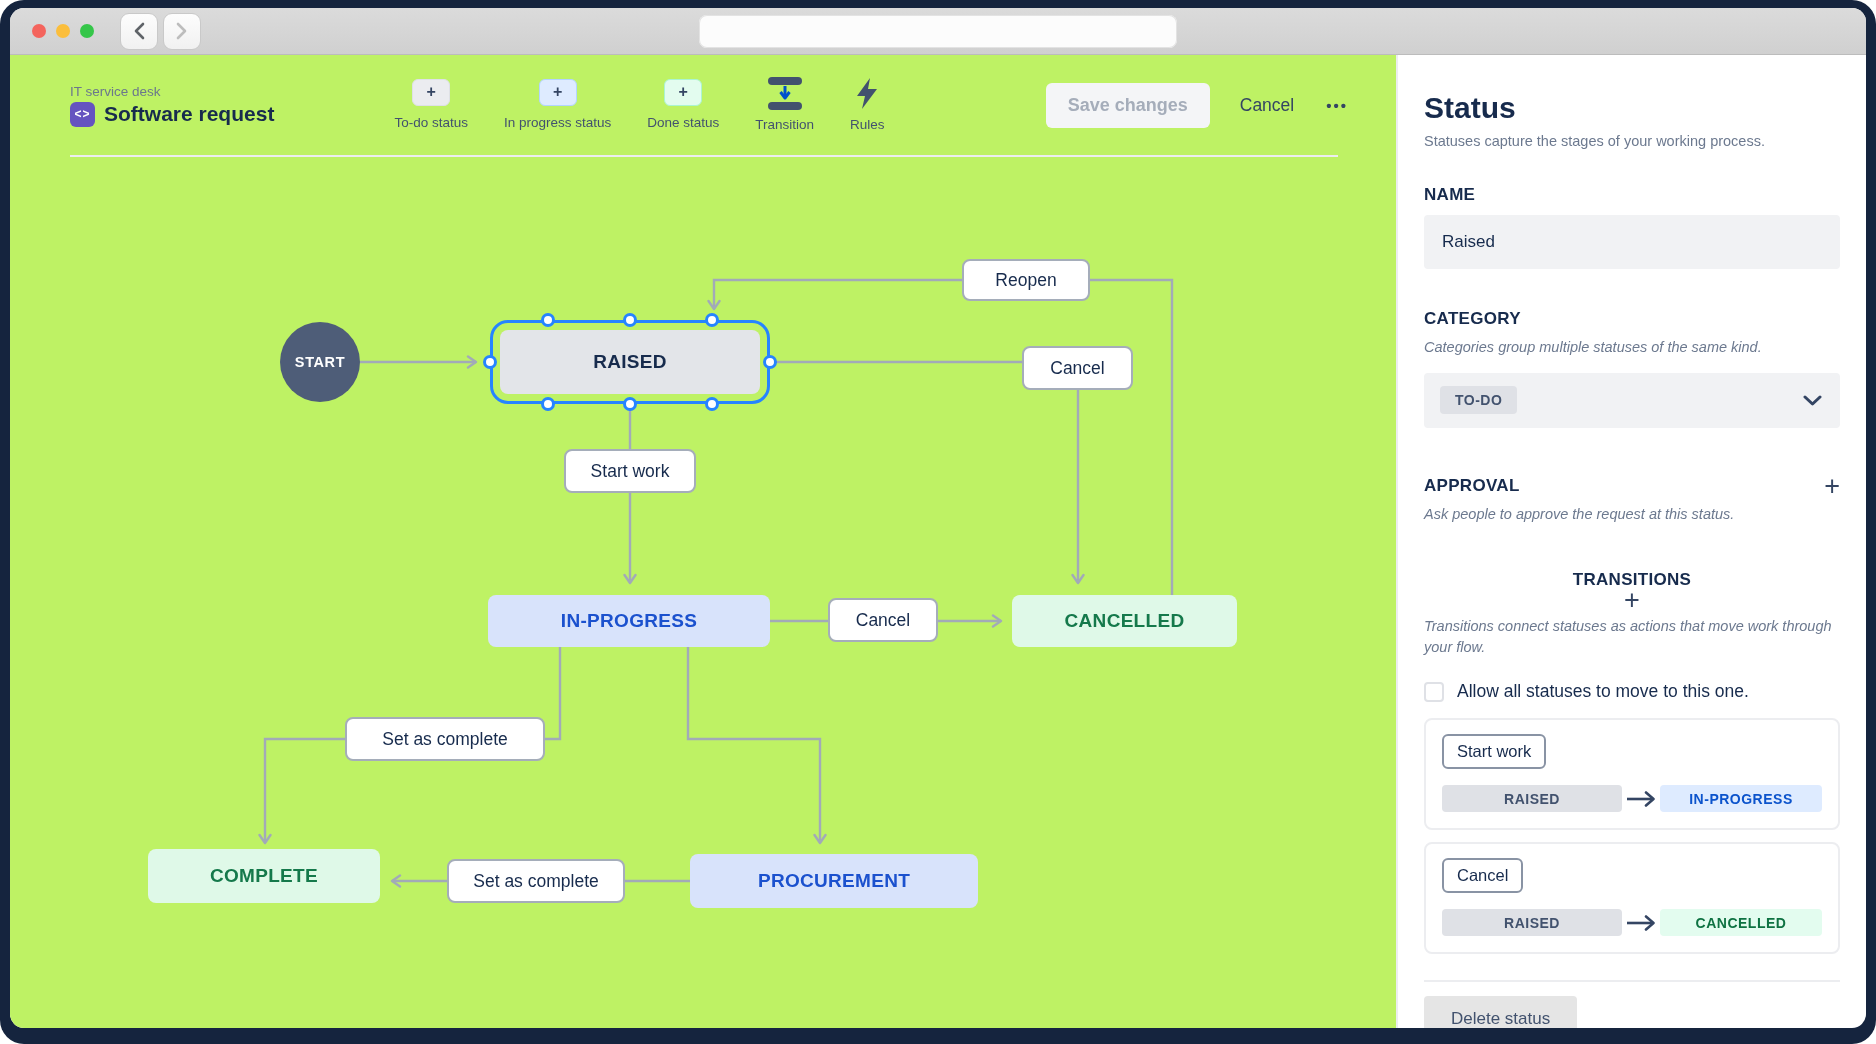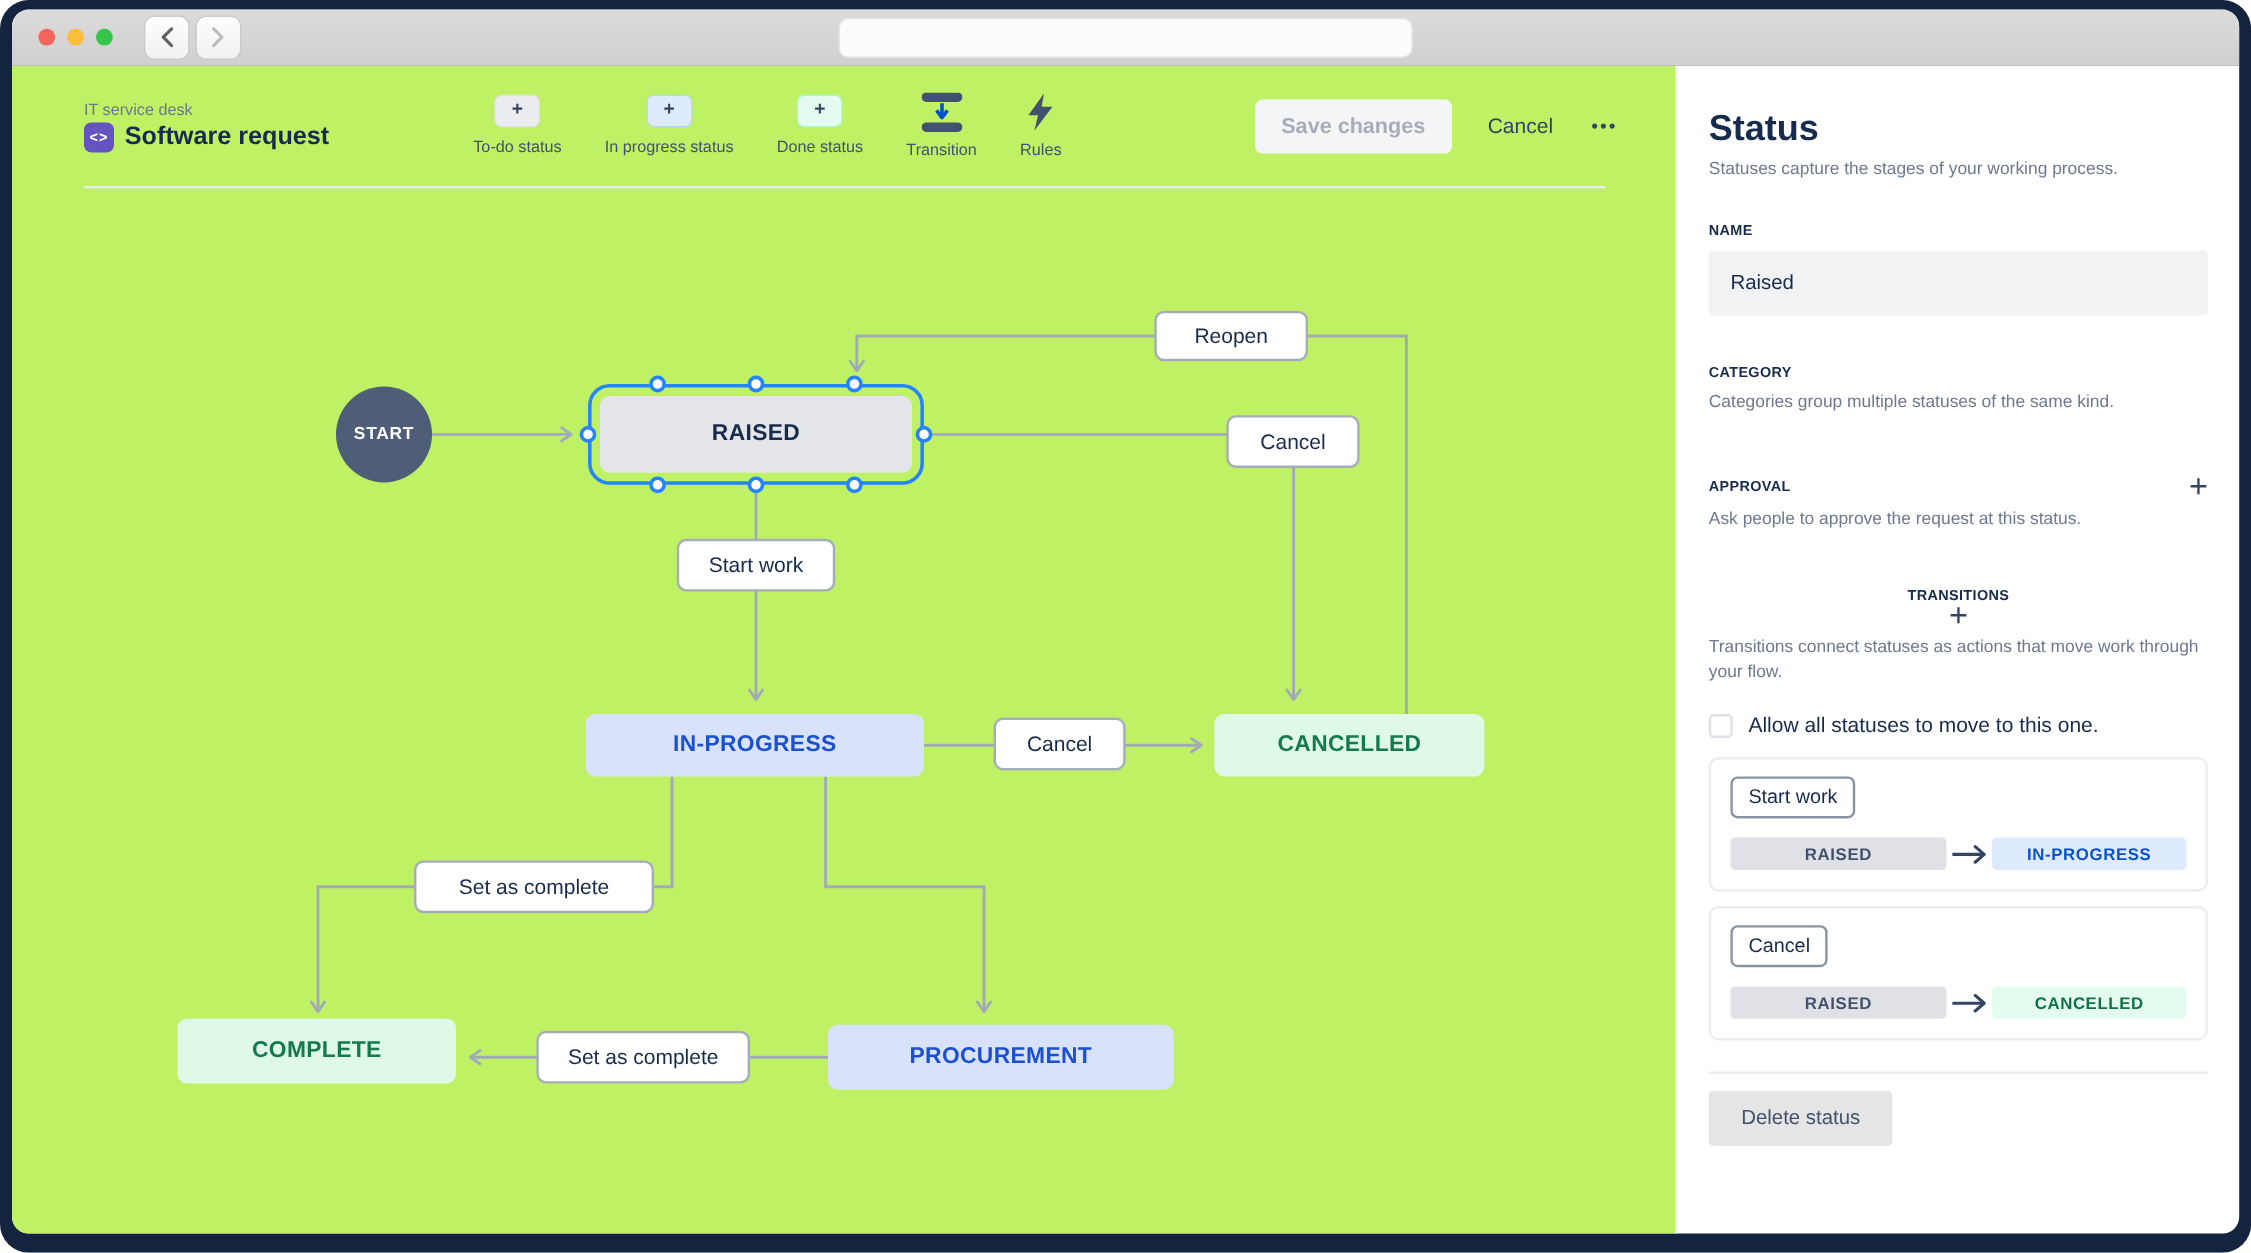--- a/index.html
+++ b/index.html
@@ -50,24 +50,24 @@
   .node.blue { background:#D8E3FB; color:#1B51CE; }
   .node.green { background:#DFF9E8; color:#15794B; }
   .start-node { position:absolute; width:80px; height:80px; border-radius:50%; background:#4E5D78; color:#fff; font-size:14.5px; font-weight:700; letter-spacing:.6px; display:flex; align-items:center; justify-content:center; }
   .selection { position:absolute; border:3px solid #2684FF; border-radius:18px; }
   .handle { position:absolute; width:14px; height:14px; border-radius:50%; background:#fff; border:3px solid #2684FF; }
   .tlabel-box { position:absolute; background:#fff; border:2px solid #A5ADBA; border-radius:8px; display:flex; align-items:center; justify-content:center; font-size:17.5px; font-weight:500; color:#172B4D; }
 
   
   .sb-title { font-size:30px; font-weight:700; color:#172B4D; }
   .sb-sub { margin-top:8px; font-size:14.5px; color:#6C798F; }
-  .sec-label { font-size:12px; font-weight:700; color:#172B4D; letter-spacing:.3px; }
+  .sec-label { font-size:17px; font-weight:700; color:#172B4D; letter-spacing:.3px; }
   .sec-head { display:flex; align-items:center; justify-content:space-between; }
   .plus-btn { font-size:27px; font-weight:400; color:#344563; line-height:20px; }
-  .sec-desc { margin-top:8px; font-size:14.5px; color:#6C798F; line-height:1.5; }
+  .sec-desc { margin-top:8px; font-size:14.5px; color:#6C798F; line-height:1.5;font-style:italic; }
   .name-input { margin-top:10px; height:54px; background:#F1F2F4; border-radius:4px; display:flex; align-items:center; padding-left:18px; font-size:17px; color:#172B4D; }
   .dropdown { margin-top:14px; height:55px; background:#F1F2F4; border-radius:4px; display:flex; align-items:center; justify-content:space-between; padding:0 18px 0 16px; }
   .pill { border-radius:4px; font-size:14px; font-weight:700; letter-spacing:.5px; display:flex; align-items:center; justify-content:center; }
   .pill.gray { background:#DFE1E6; color:#42526E; }
   .pill.blue { background:#DEEBFF; color:#0B53CC; }
   .pill.green { background:#E3FCEF; color:#0E7242; }
   .dropdown .pill { padding:6px 15px; }
   .mt-name { margin-top:36px; } .mt-cat { margin-top:40px; } .mt-appr { margin-top:48px; } .mt-trans { margin-top:44px;flex-direction:column; }
   .allow-row { margin-top:22px; display:flex; align-items:flex-end; gap:13px; }
   .checkbox { width:20px; height:20px; border:2px solid #DFE1E6; border-radius:4px; background:#fff; flex:0 0 20px; }
@@ -212,20 +212,26 @@
 
       <div class="sidebar">
         <div class="sb-title">Status</div>
         <div class="sb-sub">Statuses capture the stages of your working process.</div>
 
         <div class="sec-label mt-name">NAME</div>
         <div class="name-input">Raised</div>
 
         <div class="sec-label mt-cat">CATEGORY</div>
         <div class="sec-desc">Categories group multiple statuses of the same kind.</div>
+        <div class="dropdown">
+          <span class="pill gray">TO-DO</span>
+          <svg width="19" height="11" viewBox="0 0 19 11">
+              <polyline points="2,2 9.5,9 17,2" fill="none" stroke="#344563" stroke-width="3" stroke-linecap="round" stroke-linejoin="round"></polyline>
+            </svg>
+        </div>
 
         <div class="sec-head mt-appr">
           <span class="sec-label">APPROVAL</span>
           <span class="plus-btn">+</span>
         </div>
         <div class="sec-desc">Ask people to approve the request at this status.</div>
 
         <div class="sec-head mt-trans">
           <span class="sec-label">TRANSITIONS</span>
           <span class="plus-btn">+</span>

